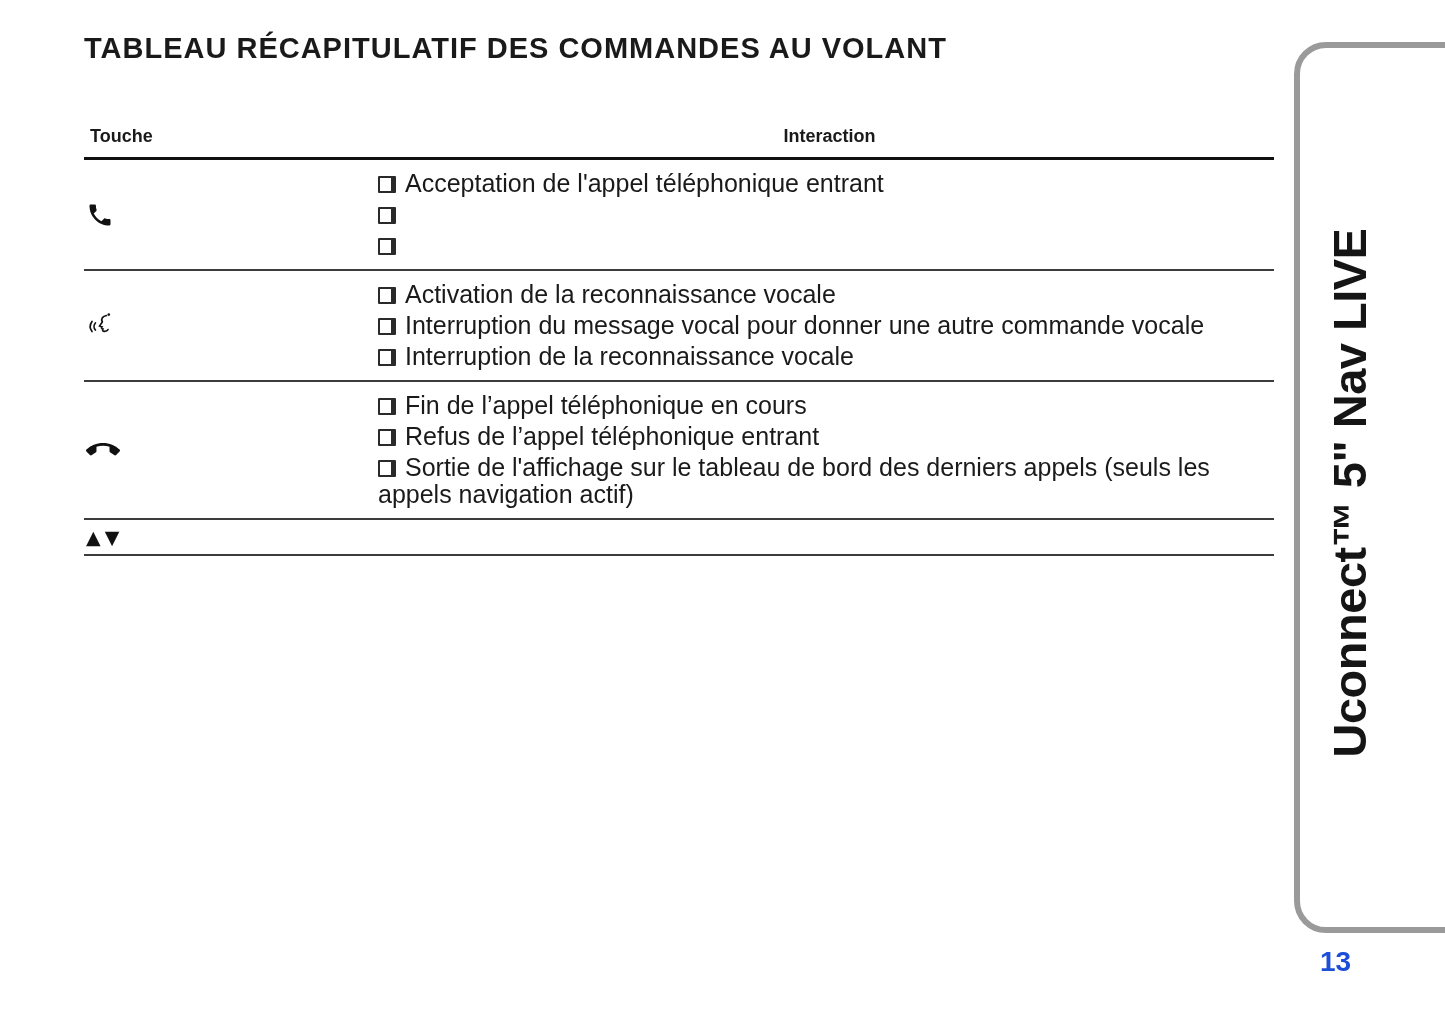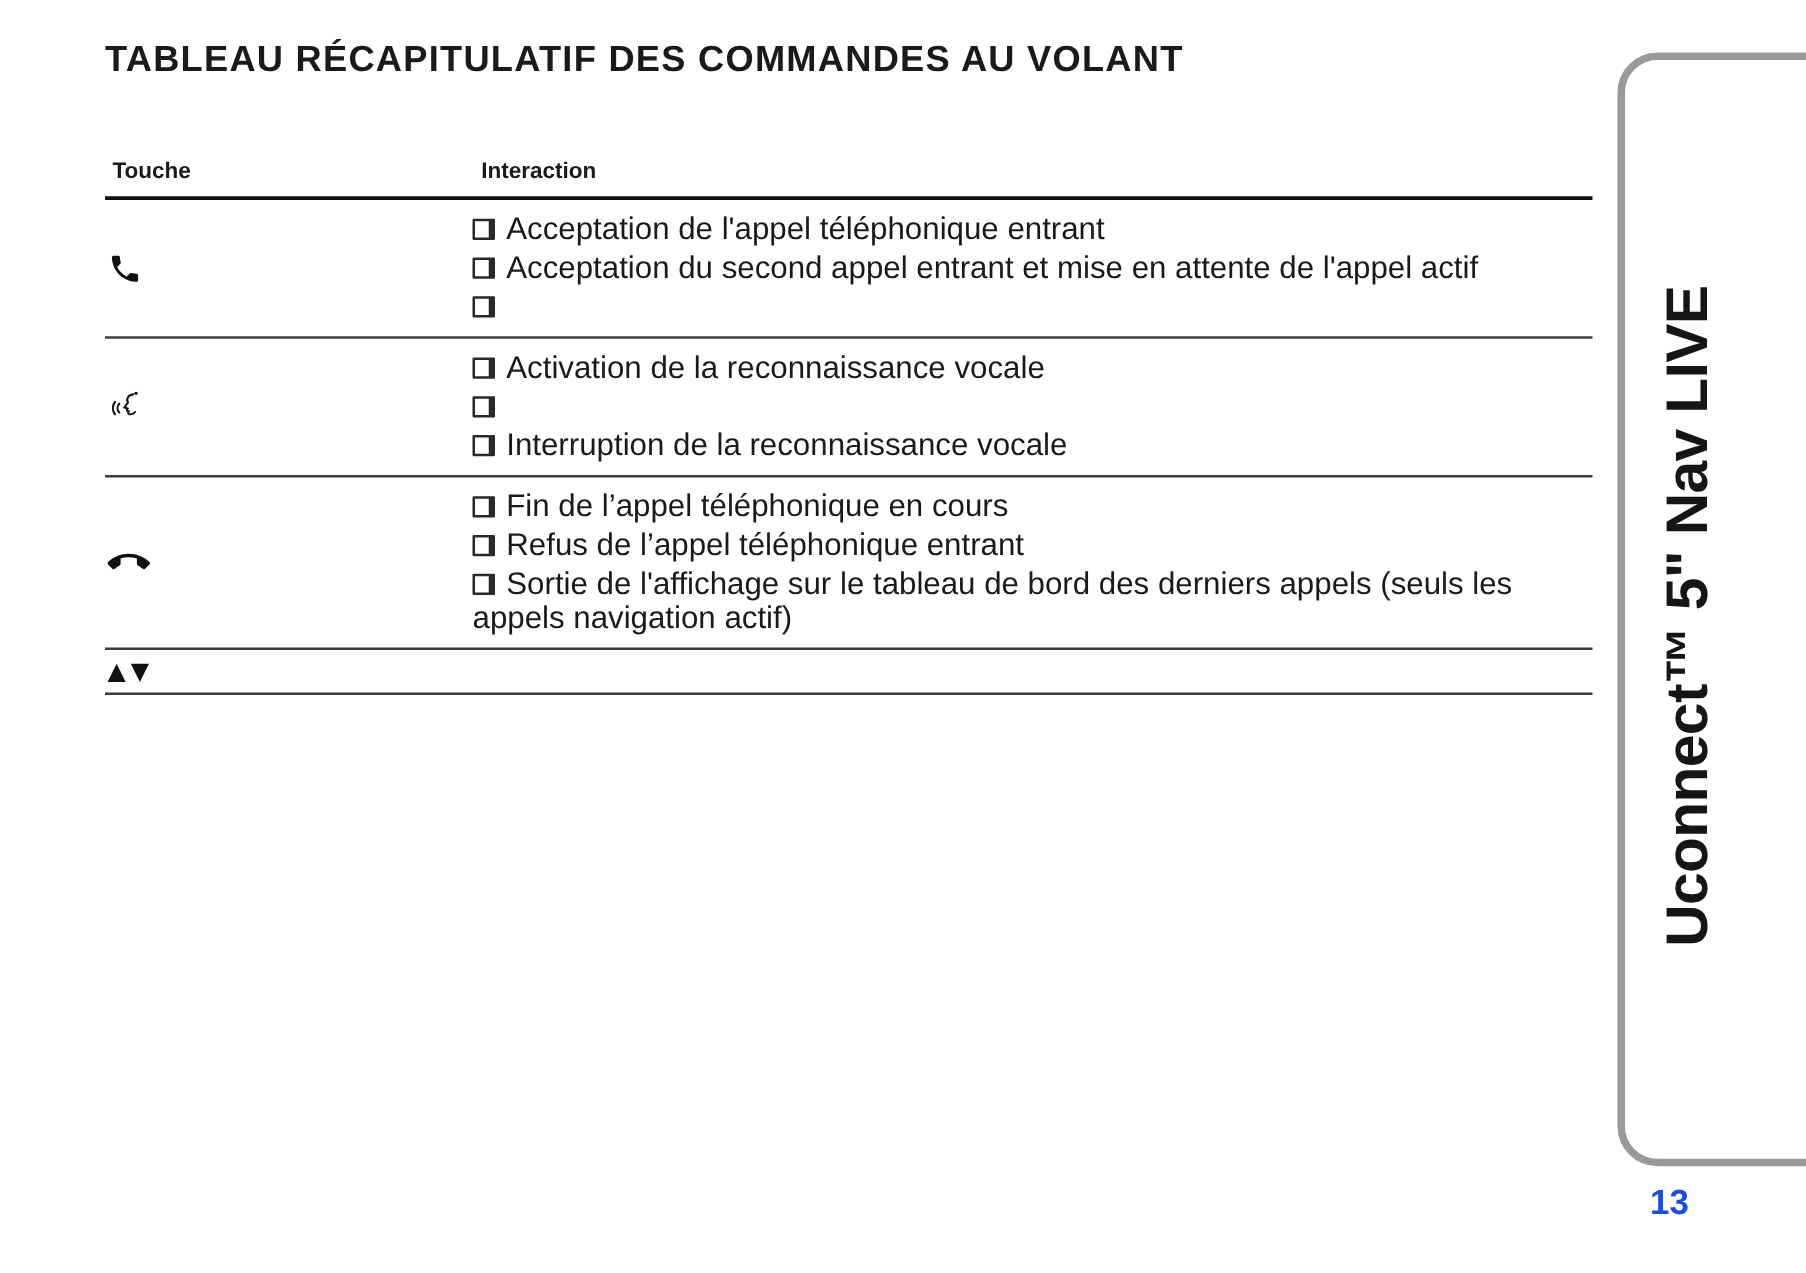--- a/index.html
+++ b/index.html
@@ -30,21 +30,21 @@
   }
   .thead {
     display: flex;
     padding: 7px 0 11px 0;
     border-bottom: 3px solid #101010;
     font-size: 18px;
     font-weight: bold;
     line-height: 20px;
   }
   .th-touche { width: 294px; padding-left: 6px; box-sizing: border-box; }
-  .th-interaction { flex: 1; padding-left: 7px; box-sizing: border-box; }
+  .th-interaction { flex: 1; padding-left: 7px; box-sizing: border-box; text-align: center; }
 
   .row {
     display: flex;
     border-bottom: 2px solid #3c3c3c;
     padding: 6px 0;
   }
   .cell-icon {
     width: 294px;
     display: flex;
     align-items: center;
@@ -120,39 +120,39 @@
   </div>
 
   <div class="row">
     <div class="cell-icon">
       <svg class="icon-svg" width="28" height="28" viewBox="0 0 24 24" aria-hidden="true">
         <path fill="#111111" d="M6.62 10.79c1.44 2.83 3.76 5.14 6.59 6.59l2.2-2.21c.27-.27.67-.36 1.02-.24 1.12.37 2.33.57 3.57.57.55 0 1 .45 1 1V20c0 .55-.45 1-1 1-9.39 0-17-7.61-17-17 0-.55.45-1 1-1h3.5c.55 0 1 .45 1 1 0 1.25.2 2.45.57 3.57.11.35.03.74-.25 1.02l-2.2 2.2z"></path>
       </svg>
     </div>
     <div class="cell-content">
       <div class="item"><span class="bullet"></span><span>Acceptation de l'appel téléphonique entrant</span></div>
-      <div class="item"><span class="bullet"></span><span>Acceptation du second appel entrant et mise en attente de l'appel actif</span></div>
+      <div class="item"><span class="bullet"></span></div>
       <div class="item"><span class="bullet"></span></div>
     </div>
   </div>
 
   <div class="row">
     <div class="cell-icon">
       <svg class="icon-svg" width="34" height="34" viewBox="0 0 34 34" aria-hidden="true">
         <g fill="none" stroke="#111111" stroke-width="1.7" stroke-linecap="round">
           <path d="M6 12.5 a8.5 8.5 0 0 0 0 10"></path>
           <path d="M9.4 14 a5.2 5.2 0 0 0 0 7"></path>
           <path d="M20.5 6.5 C16.5 7 14.8 10 16.3 13 L13.6 17 L16 17.8 C15.1 18.9 15.5 19.8 16.9 20 C16.1 21.5 16.9 22.6 18.6 22.4 C20.2 22.2 21.4 21.6 22 20.6"></path>
         </g>
         <circle cx="22.8" cy="5.6" r="1.3" fill="#111111"></circle>
       </svg>
     </div>
     <div class="cell-content">
       <div class="item"><span class="bullet"></span><span>Activation de la reconnaissance vocale</span></div>
-      <div class="item"><span class="bullet"></span></div>
+      <div class="item"><span class="bullet"></span><span>Interruption du message vocal pour donner une autre commande vocale</span></div>
       <div class="item"><span class="bullet"></span><span>Interruption de la reconnaissance vocale</span></div>
     </div>
   </div>
 
   <div class="row">
     <div class="cell-icon">
       <svg class="icon-svg" width="34" height="34" viewBox="0 0 24 24" aria-hidden="true">
         <path fill="#111111" d="M12 9c-1.6 0-3.15.25-4.6.72v3.1c0 .39-.23.74-.56.9-.98.49-1.87 1.12-2.66 1.85-.18.18-.43.28-.7.28-.28 0-.53-.11-.71-.29L.29 13.08c-.18-.17-.29-.42-.29-.7 0-.28.11-.53.29-.71C3.34 8.78 7.46 7 12 7s8.66 1.78 11.71 4.67c.18.18.29.43.29.71 0 .28-.11.53-.29.7l-2.48 2.48c-.18.18-.43.29-.71.29-.27 0-.52-.11-.7-.28-.79-.74-1.68-1.36-2.66-1.85-.33-.16-.56-.5-.56-.9v-3.1C15.15 9.25 13.6 9 12 9z"></path>
       </svg>
     </div>

